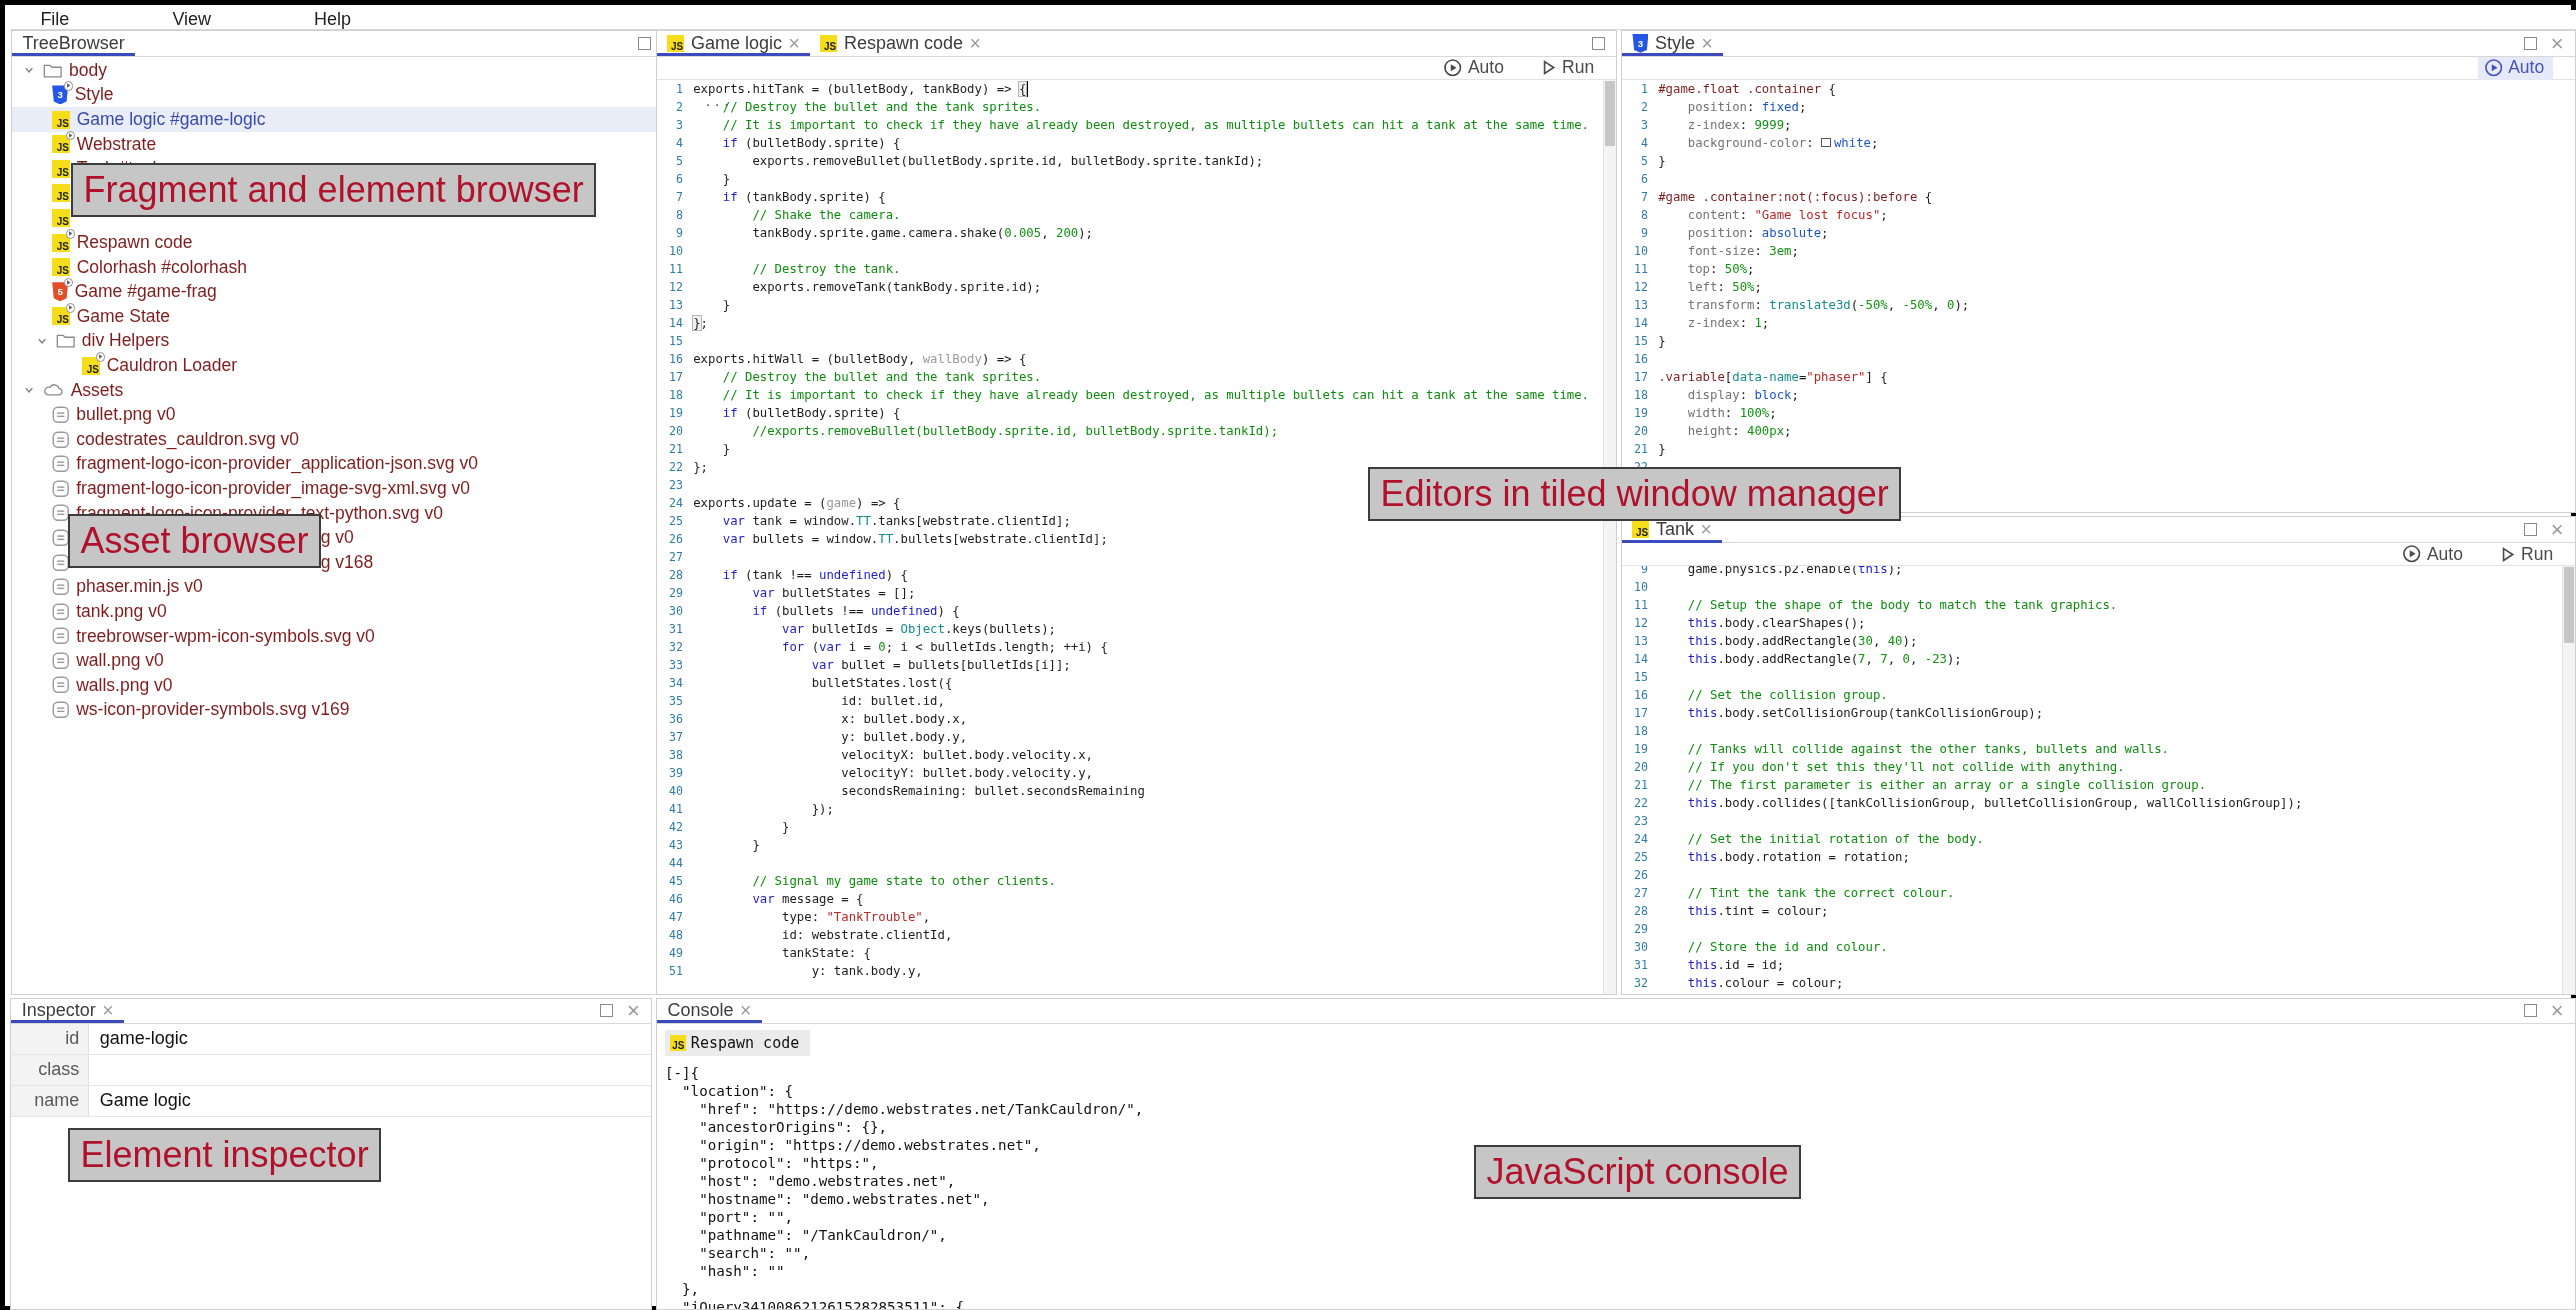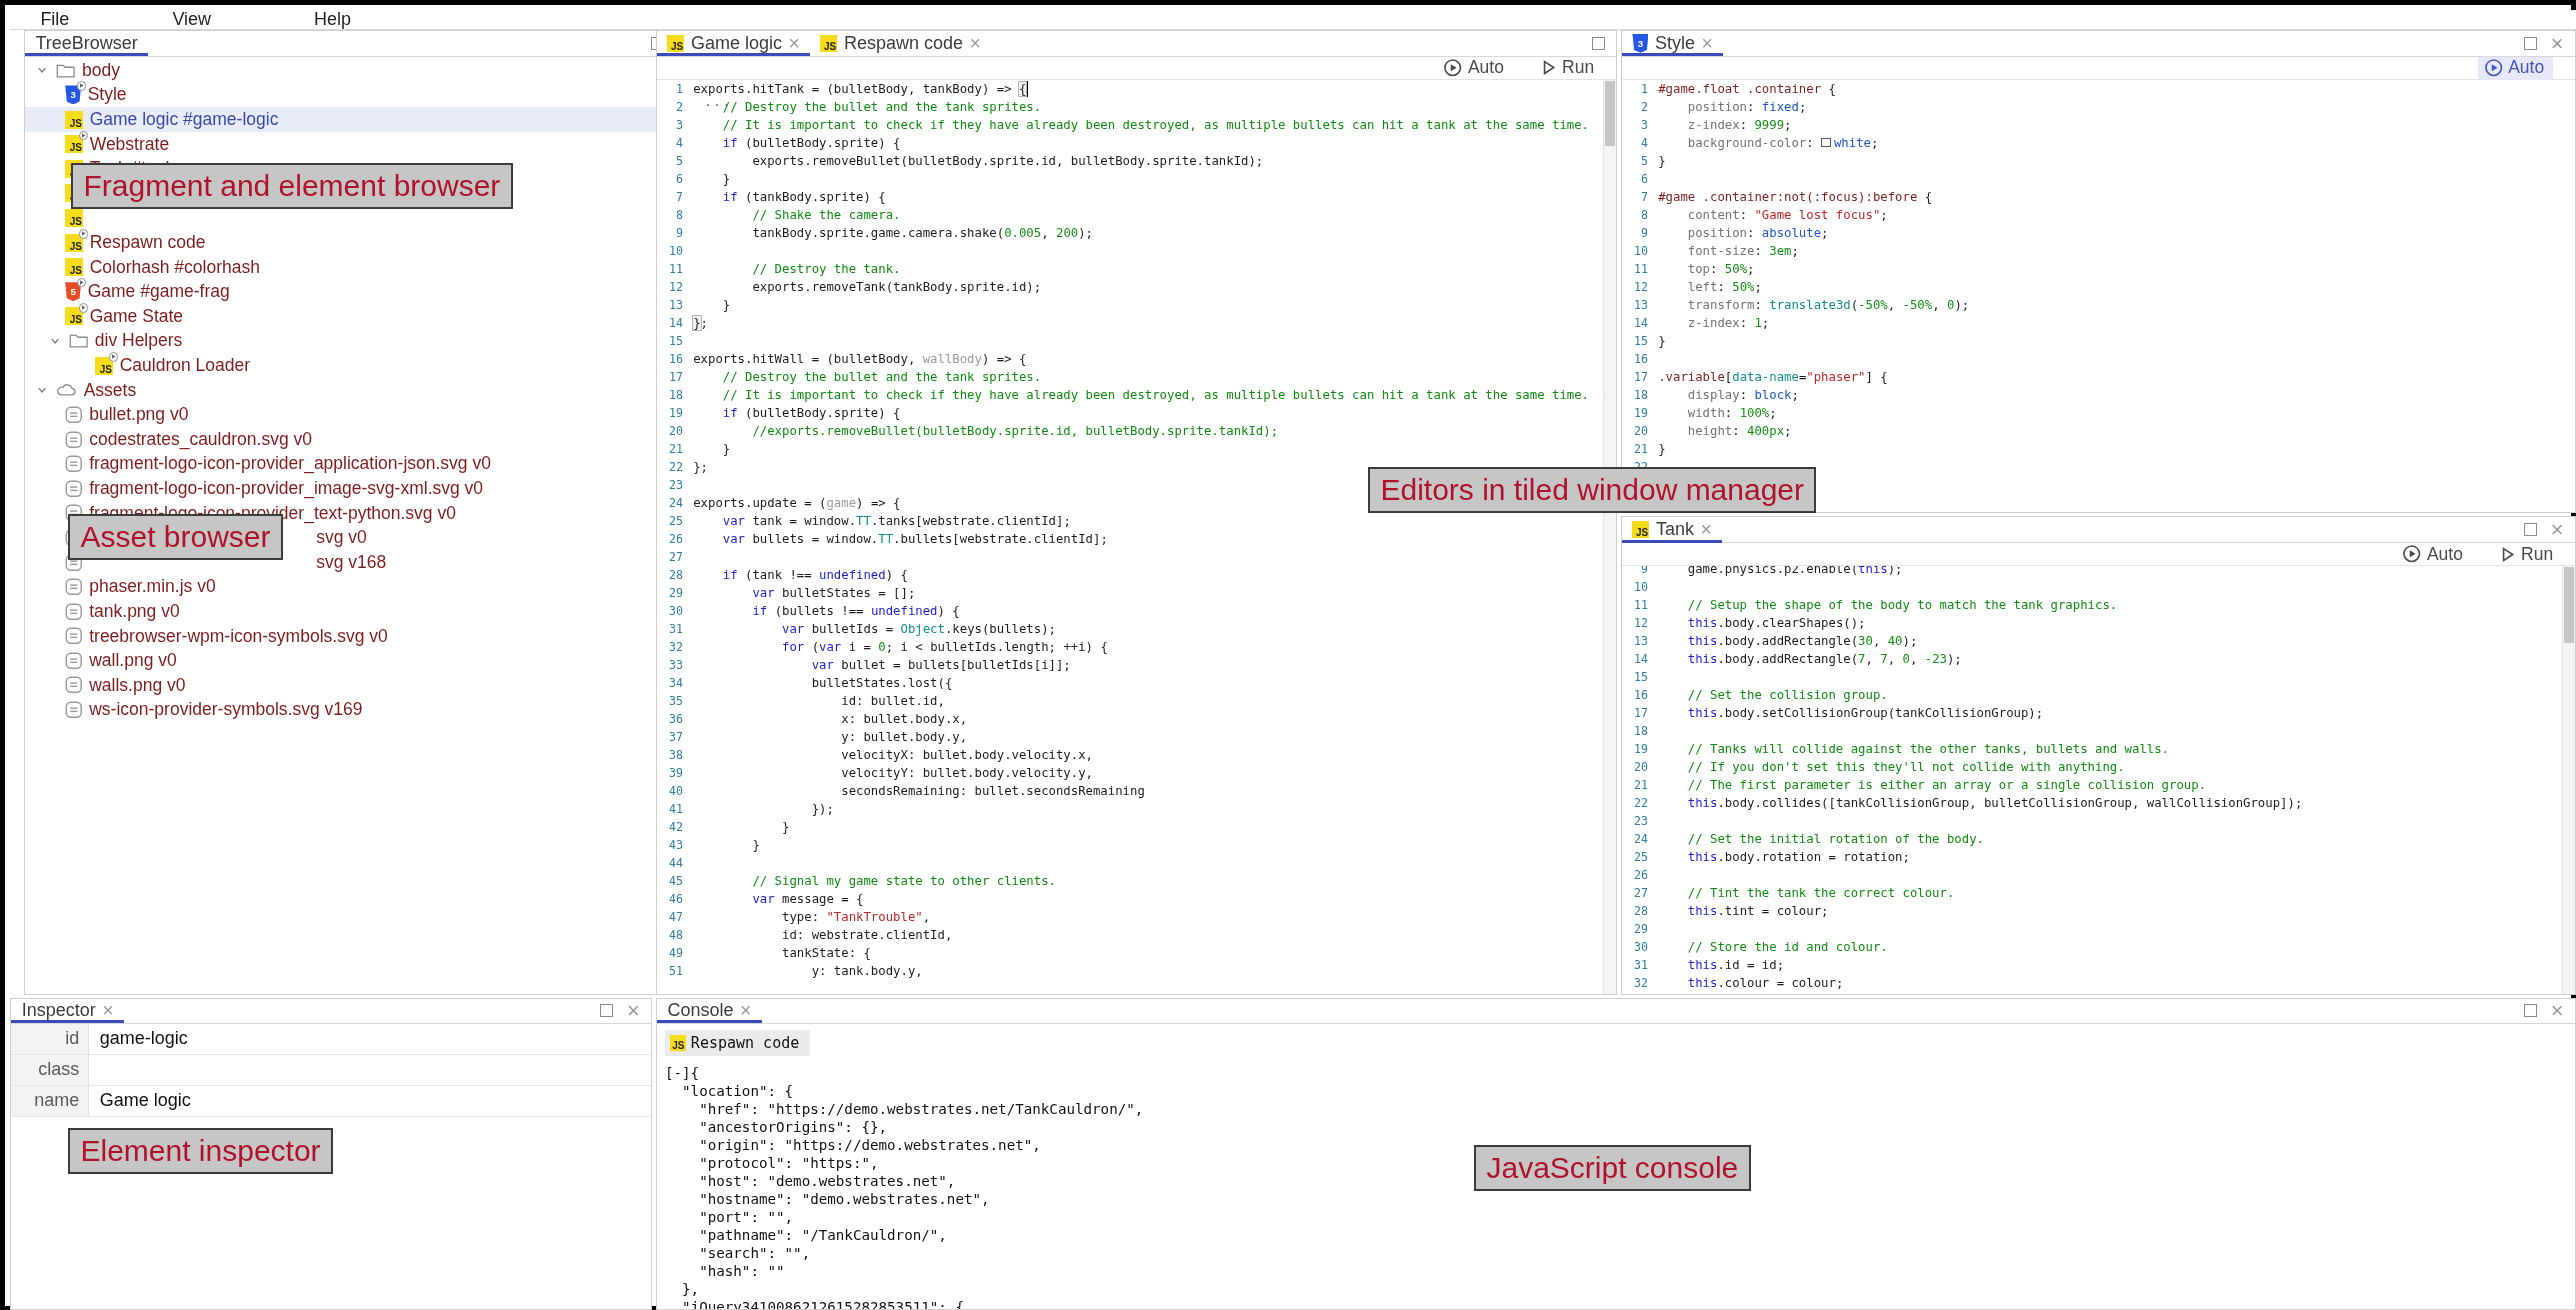--- a/index.html
+++ b/index.html
@@ -57,28 +57,28 @@
   .insp-row{display:flex;height:31px;border-bottom:0.6px solid #e6e6e6;}
   .insp-label{width:78px;flex:none;background:#f3f3f3;color:#5a5a5a;font-size:18px;display:flex;align-items:center;justify-content:flex-end;padding-right:9px;border-right:0.6px solid #e0e0e0;}
   .insp-value{flex:1;display:flex;align-items:center;padding-left:10.3px;font-size:18px;color:#111;background:#fff;}
   
   #console-body{position:absolute;top:24.6px;left:0;right:0;bottom:0;overflow:hidden;padding:6.5px 0 0 7.8px;}
   .chip{display:inline-flex;align-items:center;gap:5.2px;background:#ebebeb;padding:3.9px 10.3px 3.9px 5.2px;margin-bottom:7.8px;}
   .chip .chip-label{font-family:"DejaVu Sans Mono",monospace;font-size:15px;color:#111;}
   .chip .js-ic{width:15.5px;height:15.5px;}
   .con-line{font-family:"DejaVu Sans Mono",monospace;font-size:14.2px;color:#111;white-space:pre;line-height:18px;}
   
-  .ann{position:absolute;background:#c6c6c6;border:2.6px solid #3c3c3c;color:#b0122c;font-size:30px;padding:3.9px 10.3px;white-space:nowrap;z-index:99;font-family:"Liberation Sans",sans-serif;}
+  .ann{position:absolute;background:#c6c6c6;border:2.6px solid #3c3c3c;color:#b0122c;font-size:36px;padding:3.9px 10.3px;white-space:nowrap;z-index:99;font-family:"Liberation Sans",sans-serif;}
   #ann-fragment-browser{left:66px;top:158px;}
   #ann-asset-browser{left:63px;top:509px;}
   #ann-editors{left:1363px;top:462px;}
   #ann-element-inspector{left:63px;top:1123px;}
   #ann-js-console{left:1469px;top:1140px;}
   
-  #tree-panel{left:19px;top:24.6px;width:652px;height:965px;}
+  #tree-panel{left:6px;top:24.6px;width:652px;height:965px;}
   #center-panel{left:651px;top:24.6px;width:961px;height:965px;}
   #style-panel{left:1616px;top:24.6px;width:955px;height:483px;}
   #tank-panel{left:1616px;top:511px;width:955px;height:479px;}
   #inspector-panel{left:5.2px;top:993px;width:642px;height:312px;}
   #console-panel{left:651px;top:993px;width:1920px;height:312px;}
   #center-code{top:49px;} #style-code{top:49px;} #tank-code{top:49px;}
   #inspector-panel .phead,#console-panel .phead{height:24.6px;}
   #inspector-body{position:absolute;top:24.6px;left:0;right:0;bottom:0;}
 </style>
 </head>

